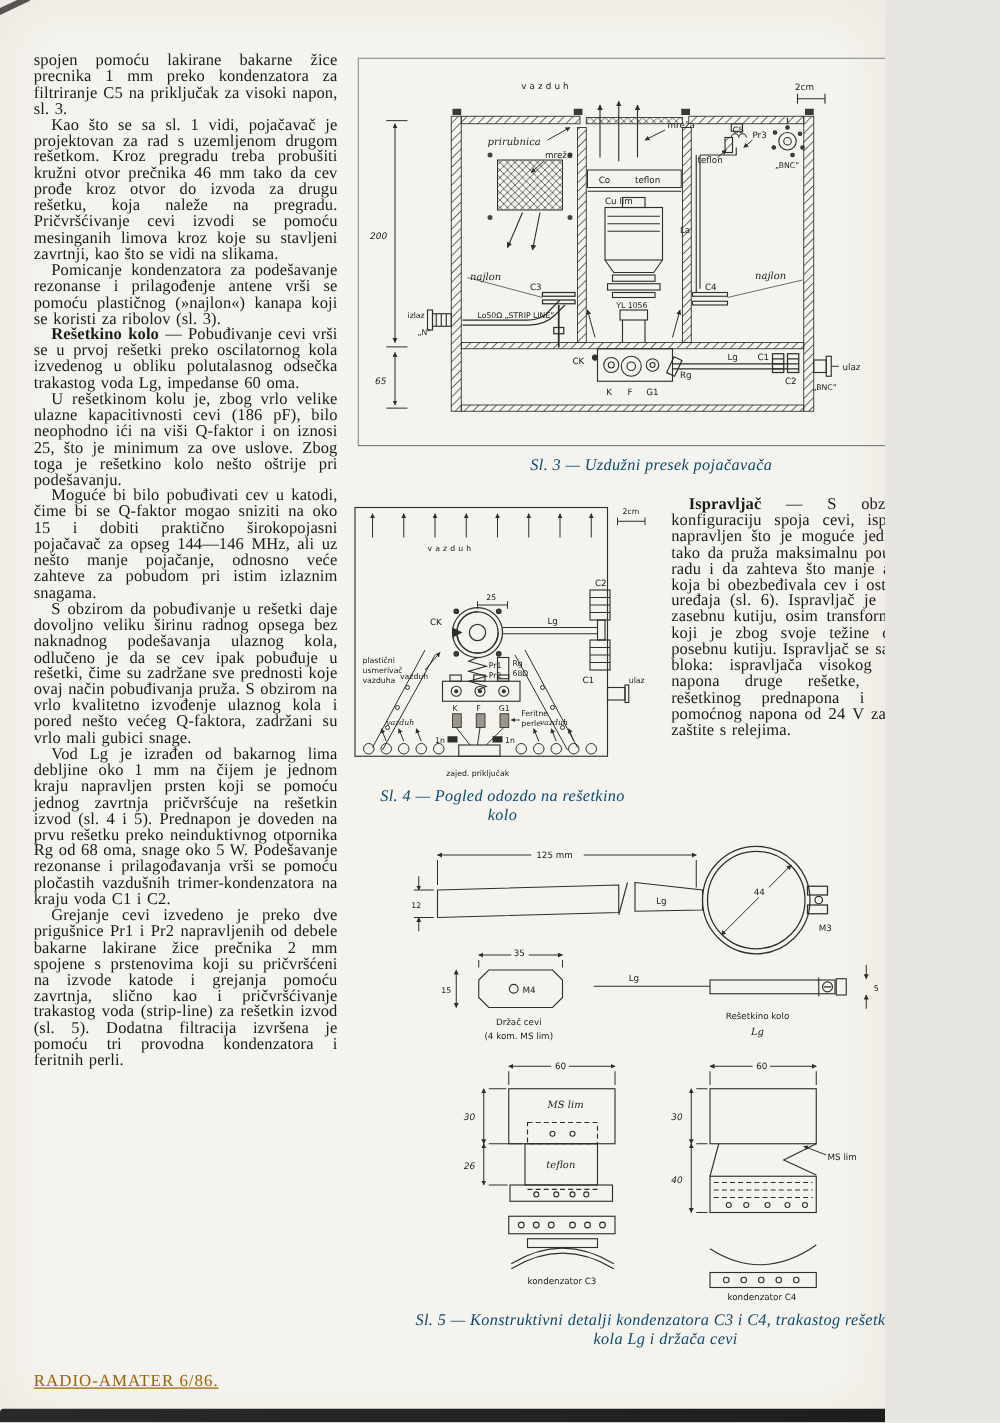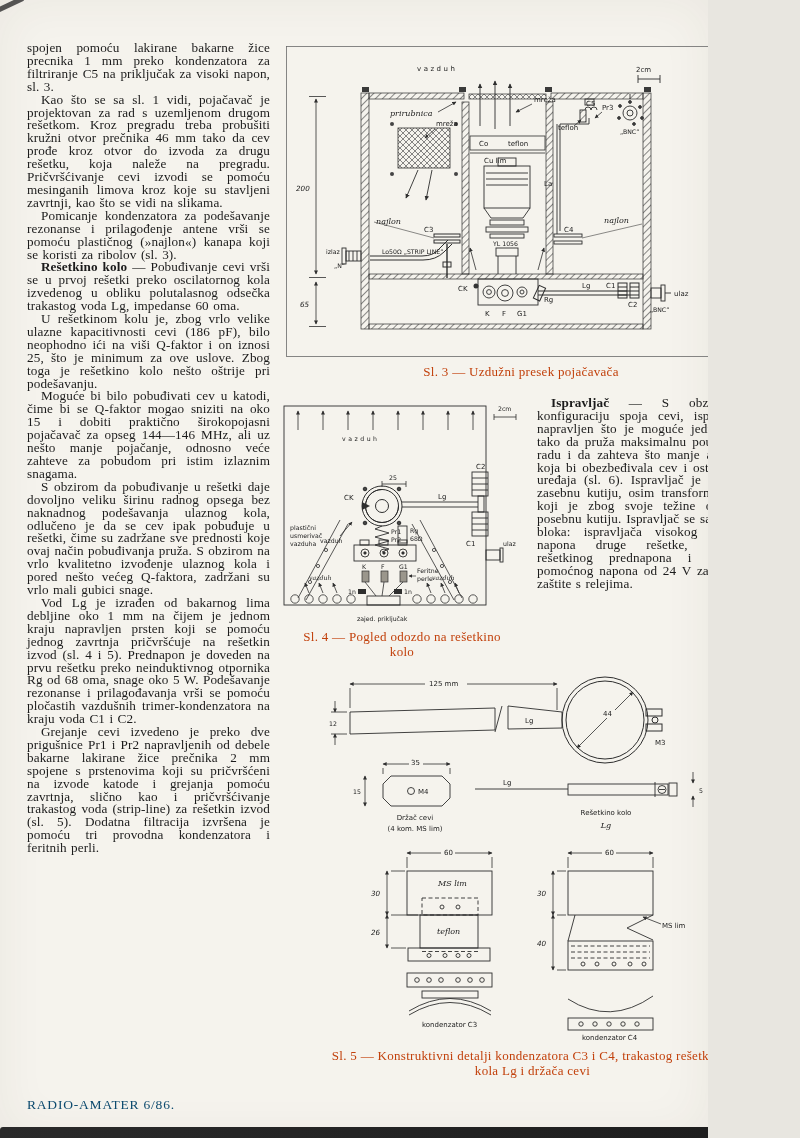--- a/index.html
+++ b/index.html
@@ -14,31 +14,31 @@
           border-radius:3px 0 0 0; }
   .ghost { position:absolute; background:rgba(110,105,95,.13); filter:blur(2px); border-radius:2px; }
 
   .col { position:absolute; text-align:justify; font-size:13.2px; line-height:12.9px;
          letter-spacing:0.1px; word-spacing:1px; }
   .col p { text-indent:14px; }
   .col p.noindent { text-indent:0; }
   .col b { font-weight:bold; }
 
   .figure { position:absolute; }
-  .caption { font-size:13px; line-height:14.5px; text-align:center;
-             color:#c2410c; letter-spacing:0.3px; }
+  .caption { font-style:italic; font-size:13px; line-height:14.5px; text-align:center;
+             color:#0c4a6e; letter-spacing:0.3px; }
 
   svg { display:block; }
   svg text { font-family:"DejaVu Sans", sans-serif; font-size:7px; fill:#222; }
   svg text.it { font-style:italic; font-family:"DejaVu Serif", serif; font-size:8px; }
   svg text.sp { letter-spacing:2.5px; }
   svg text.sm { font-size:6.2px; }
   svg text.dim { font-style:italic; font-size:7.2px; }
 
-  .footer { position:absolute; font-size:13.5px; letter-spacing:0.8px; color:#0c4a6e; }
+  .footer { position:absolute; font-size:13.5px; letter-spacing:0.8px; color:#a16207;text-decoration:underline; }
 </style>
 </head>
 <body>
 
 <div class="page">
 
   <div class="corner-mark"></div>
   <div class="ghost" style="left:752px;top:95px;width:34px;height:10px;"></div>
   <div class="ghost" style="left:760px;top:150px;width:26px;height:9px;"></div>
   <div class="ghost" style="left:756px;top:215px;width:30px;height:9px;"></div>

